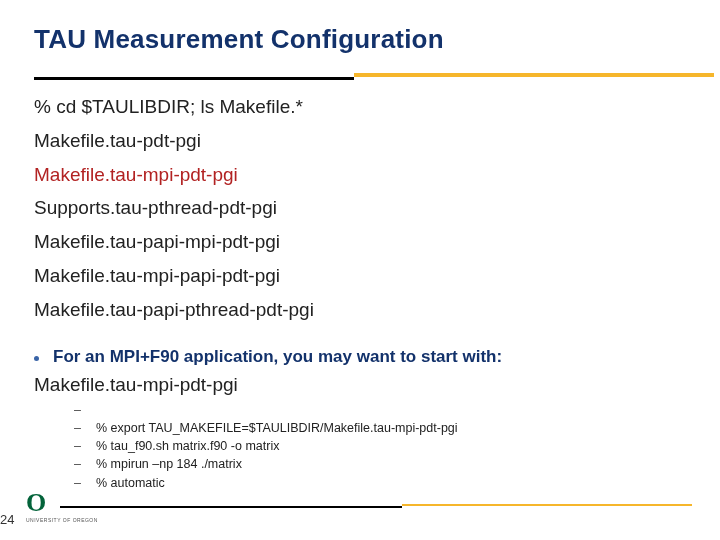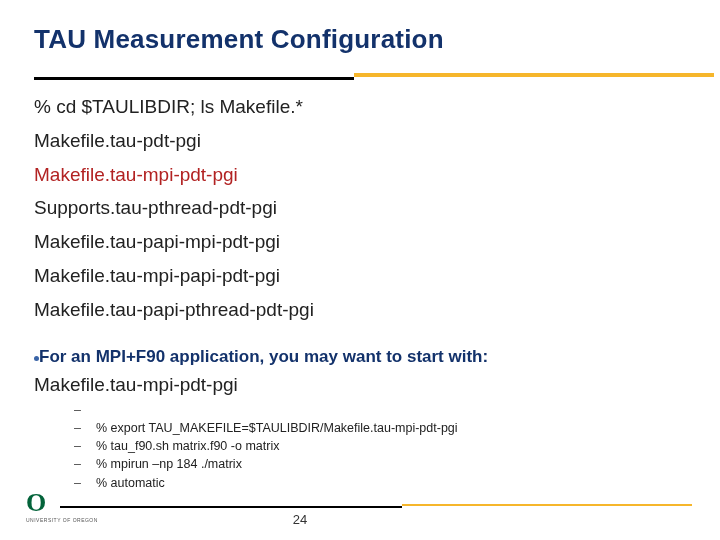--- a/index.html
+++ b/index.html
@@ -52,20 +52,21 @@
     line-height: 1.25;
     margin: 0 0 10px 0;
   }
   .line.red {
     color: #b22222;
   }
   .block1 { margin-bottom: 26px; }
   .bullet-row {
     display: flex;
     align-items: flex-start;
+    gap: 14px;
     margin: 2px 0 6px 0;
   }
   .bullet-dot {
     width: 5px;
     height: 5px;
     border-radius: 50%;
     background: #3a64a7;
     margin-top: 9px;
     flex: 0 0 auto;
   }
@@ -112,21 +113,20 @@
     top: 14px;
     width: 290px;
     height: 2px;
     background: #f6b62b;
   }
   .page-num {
     position: absolute;
     left: 0;
     right: 0;
     top: 22px;
-    text-align: center;
     font-size: 13px;
     color: #333;
   }
   .logo {
     position: absolute;
     left: 26px;
     top: 0;
   }
   .logo-o {
     font-family: "Times New Roman", serif;

